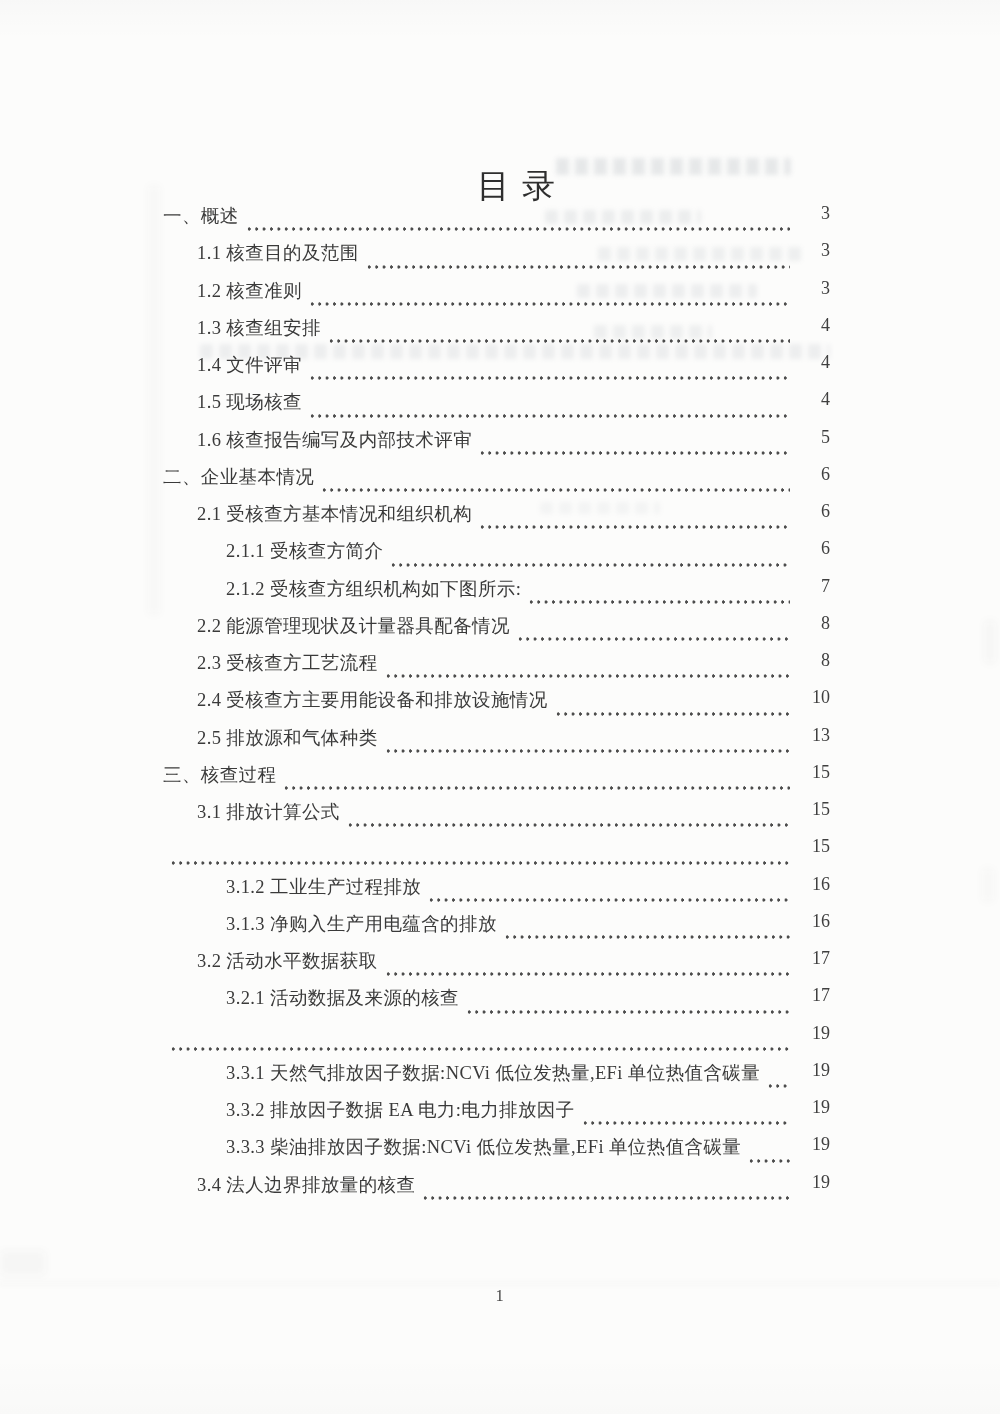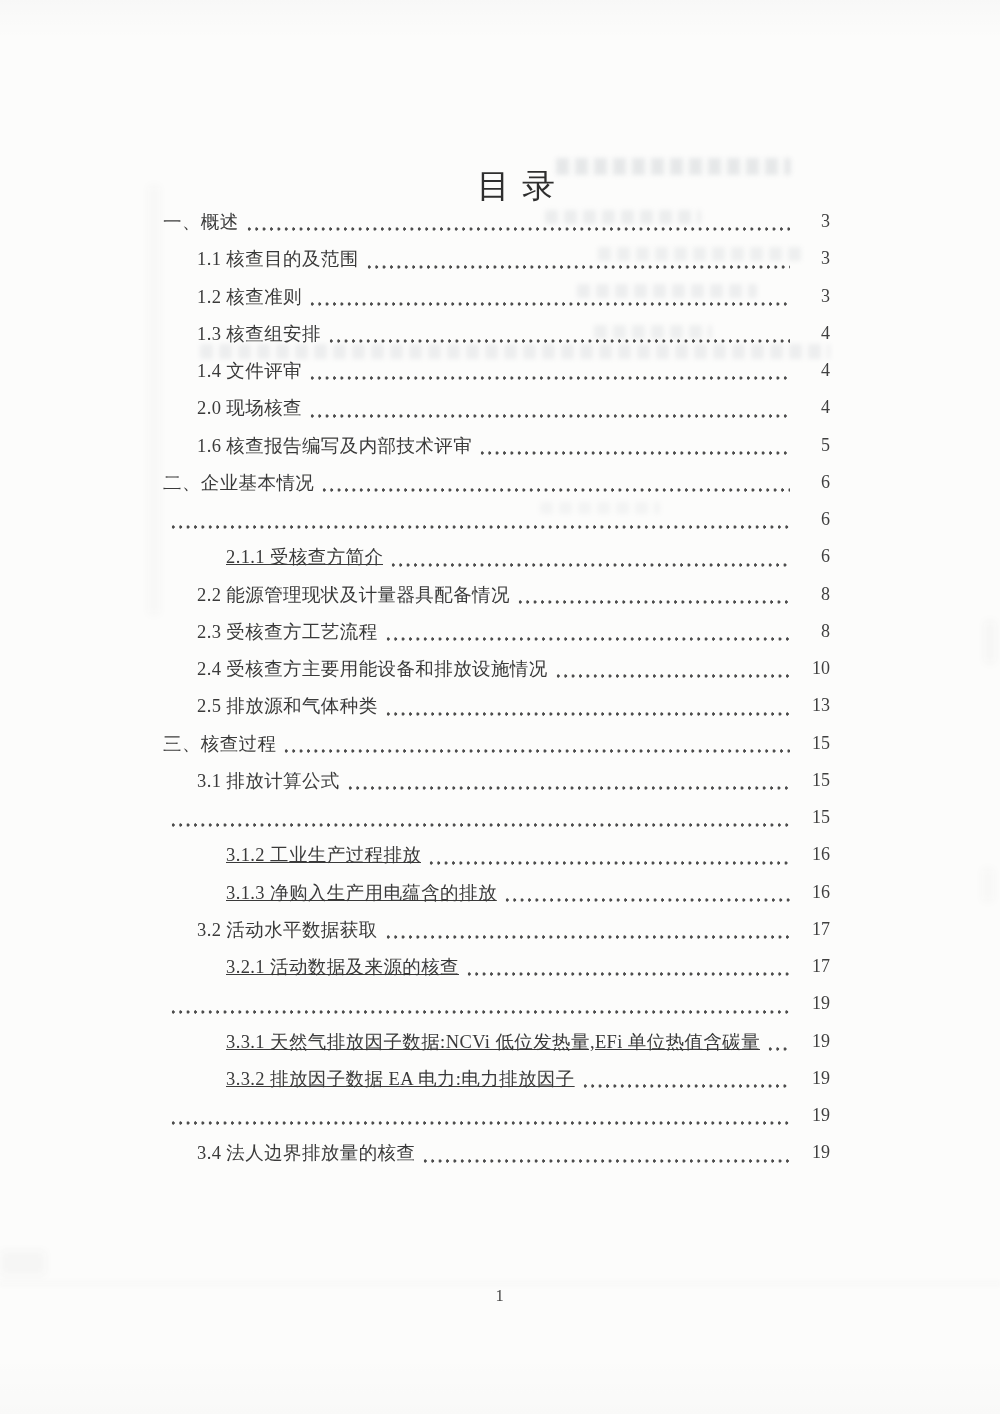--- a/index.html
+++ b/index.html
@@ -17,30 +17,30 @@
       #fcfcfb;}
   .title{
     position:absolute;top:148px;left:0;width:1000px;
     text-align:center;font-size:33px;font-weight:500;color:#2e2e2e;
     letter-spacing:12px;text-indent:12px;margin:16px;
   }
   .toc{
     position:absolute;left:163px;top:203px;width:667px;
   }
   .row{
-    display:flex;align-items:center;height:37.26px;
+    display:flex;height:37.26px;
     white-space:nowrap;
   }
   .lbl{
     flex:0 1 auto;font-size:18.5px;color:#3a3a3a;
     letter-spacing:0.4px;overflow:hidden;
   }
   .lv1 .lbl{padding-left:0;}
   .lv2 .lbl{padding-left:34px;}
-  .lv3 .lbl{padding-left:63px;text-decoration:underline;}
+  .lv3 .lbl{padding-left:63px;}
   .leader{
     flex:1 1 0;min-width:0;height:6px;align-self:flex-end;
     margin:0 6px 8px 8px;
     background-image:radial-gradient(circle at 2.2px 3px, #4c4c4c 1.45px, rgba(0,0,0,0) 1.8px);
     background-size:7.4px 6px;background-repeat:repeat-x;
   }
   .pg{
     flex:0 0 34px;text-align:right;font-size:18px;color:#3f3f3f;
   }
   .folio{
@@ -114,48 +114,54 @@
     <span class="pg">4</span>
   </div>
 
   <div class="row lv2">
     <span class="lbl">1.4 文件评审</span>
     <span class="leader"></span>
     <span class="pg">4</span>
   </div>
 
   <div class="row lv2">
-    <span class="lbl">2.0 现场核查</span>
+    <span class="lbl">1.5 现场核查</span>
     <span class="leader"></span>
     <span class="pg">4</span>
   </div>
 
   <div class="row lv2">
     <span class="lbl">1.6 核查报告编写及内部技术评审</span>
     <span class="leader"></span>
     <span class="pg">5</span>
   </div>
 
   <div class="row lv1">
     <span class="lbl">二、企业基本情况</span>
     <span class="leader"></span>
     <span class="pg">6</span>
   </div>
 
   <div class="row lv2">
+    <span class="lbl">2.1 受核查方基本情况和组织机构</span>
     <span class="leader"></span>
     <span class="pg">6</span>
   </div>
 
   <div class="row lv3">
     <span class="lbl">2.1.1 受核查方简介</span>
     <span class="leader"></span>
     <span class="pg">6</span>
   </div>
 
+  <div class="row lv3">
+    <span class="lbl">2.1.2 受核查方组织机构如下图所示:</span>
+    <span class="leader"></span>
+    <span class="pg">7</span>
+  </div>
 
   <div class="row lv2">
     <span class="lbl">2.2 能源管理现状及计量器具配备情况</span>
     <span class="leader"></span>
     <span class="pg">8</span>
   </div>
 
   <div class="row lv2">
     <span class="lbl">2.3 受核查方工艺流程</span>
     <span class="leader"></span>
@@ -226,20 +232,21 @@
     <span class="pg">19</span>
   </div>
 
   <div class="row lv3">
     <span class="lbl">3.3.2 排放因子数据 EA 电力:电力排放因子</span>
     <span class="leader"></span>
     <span class="pg">19</span>
   </div>
 
   <div class="row lv3">
+    <span class="lbl">3.3.3 柴油排放因子数据:NCVi 低位发热量,EFi 单位热值含碳量</span>
     <span class="leader"></span>
     <span class="pg">19</span>
   </div>
 
   <div class="row lv2">
     <span class="lbl">3.4 法人边界排放量的核查</span>
     <span class="leader"></span>
     <span class="pg">19</span>
   </div>
 

